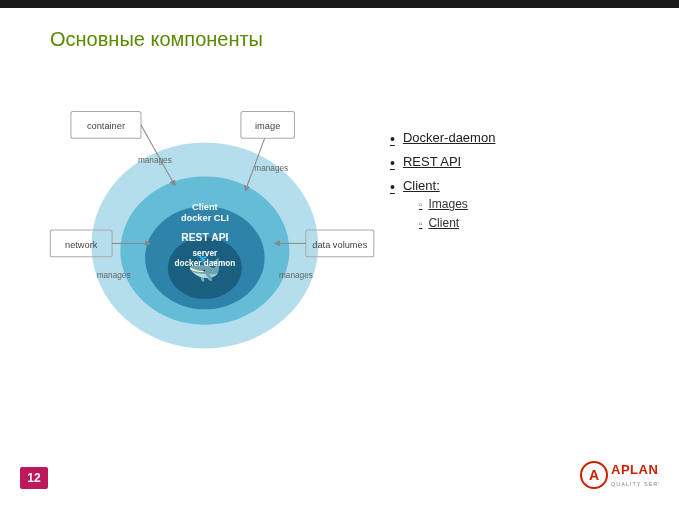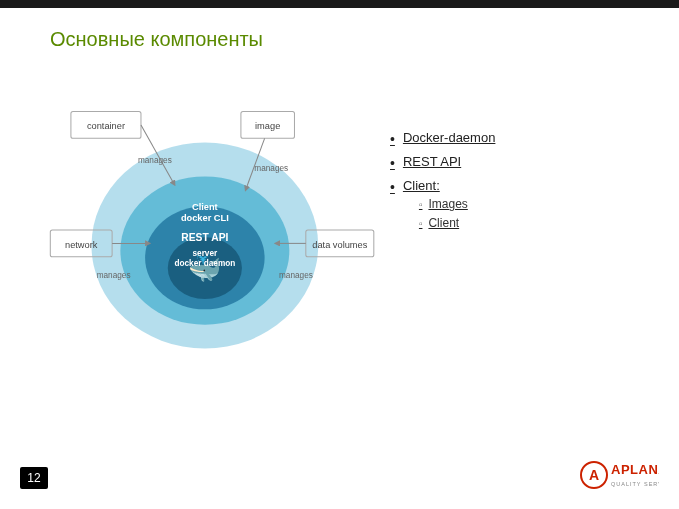--- a/index.html
+++ b/index.html
@@ -105,24 +105,24 @@
       line-height: 1.5;
     }
 
     
     .page-number {
       position: absolute;
       bottom: 20px;
       left: 20px;
       width: 28px;
       height: 22px;
-      background: #000000;
+      background: #be185d;
       color: #fff;
       font-size: 12px;
-      font-weight: normal;
+      font-weight: bold;
       display: flex;
       align-items: center;
       justify-content: center;
       border-radius: 2px;
     }
 
     
     .logo {
       position: absolute;
       bottom: 14px;

